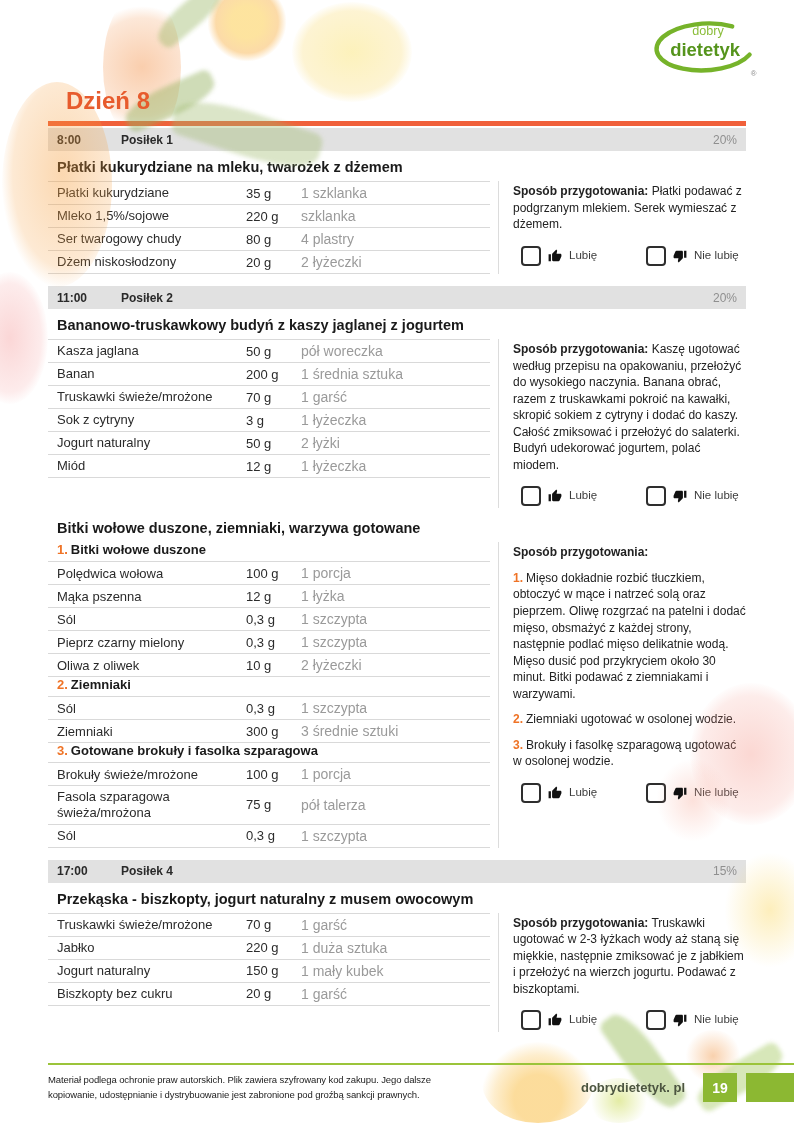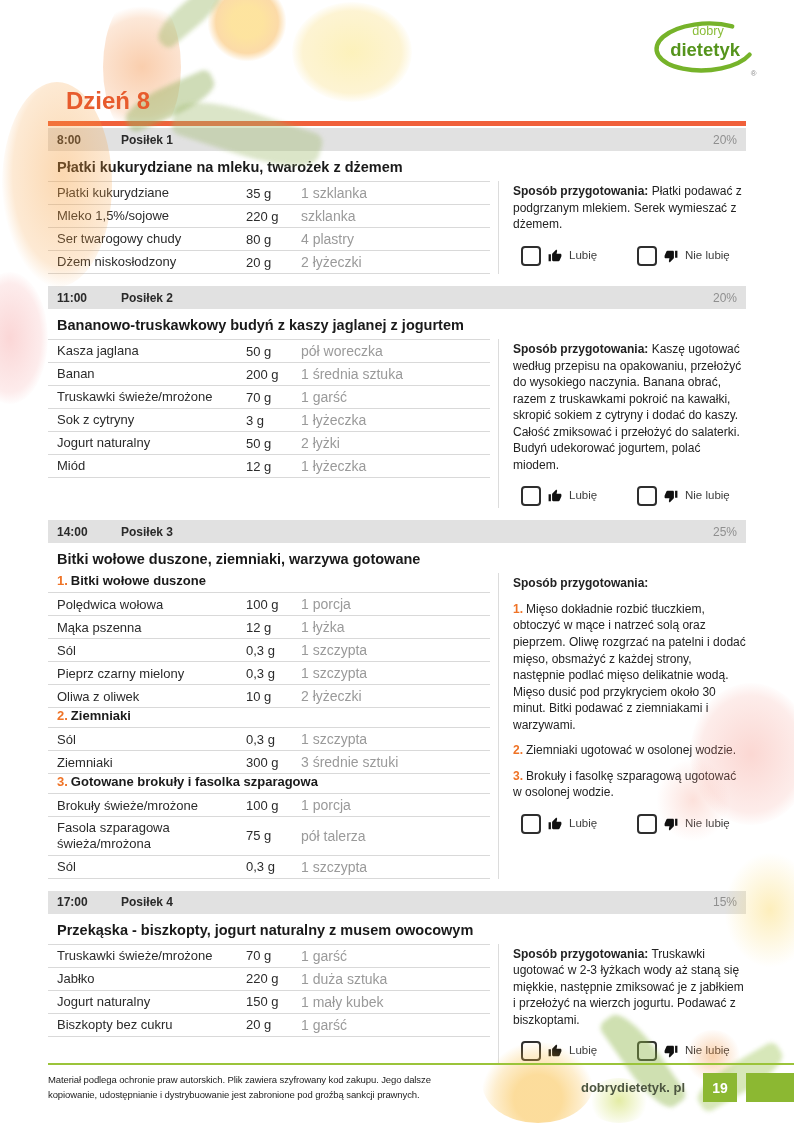--- a/index.html
+++ b/index.html
@@ -60,21 +60,21 @@
   .gnum{color:#ef7326;margin-right:3px;}
   .ing-table{border-top:1px solid #d9d9d9;}
   .ing-row{display:flex;align-items:center;border-bottom:1px solid #d9d9d9;padding:3px 0;}
   .ing-name{width:183px;padding-left:9px;padding-right:6px;font-size:13px;color:#2b2b2b;line-height:1.2;}
   .ing-amount{width:55px;font-size:13px;color:#2b2b2b;}
   .ing-portion{flex:1;font-size:14px;color:#9a9a9a;}
   .prep{font-size:12px;color:#222;line-height:1.38;}
   .prep p{margin:0 0 9px;}
   .prep b{font-weight:700;}
   .stepnum{color:#ef7326;font-weight:700;margin-right:3px;}
-  .likes{display:flex;gap:20px;margin-top:13px;margin-left:8px;}
+  .likes{display:flex;gap:29px;margin-top:13px;margin-left:8px;}
   .like-group{display:flex;align-items:center;gap:7px;min-width:96px;}
   .checkbox{width:16px;height:16px;border:2px solid #2e2e2e;border-radius:4px;background:#fff;flex:none;cursor:pointer;}
   .thumb{width:14px;height:14px;fill:#111;flex:none;}
   .thumb.down{transform:rotate(180deg);}
   .like-lbl{font-size:11.5px;color:#3c3c3c;}
   
   .footer{position:absolute;left:0;right:0;bottom:0;height:60px;}
   .footer-line{position:absolute;left:48px;right:0;top:0;height:2px;background:#9bc43a;}
   .footer-row{position:absolute;left:48px;right:0;top:10px;display:flex;align-items:center;}
   .copyright{width:420px;font-size:9.5px;color:#1c1c1c;line-height:1.5;letter-spacing:-0.1px;}
@@ -232,25 +232,20 @@
                   <path d="M1 21h4V9H1v12zm22-11c0-1.1-.9-2-2-2h-6.31l.95-4.57.03-.32c0-.41-.17-.79-.44-1.06L14.17 1 7.58 7.59C7.22 7.95 7 8.45 7 9v10c0 1.1.9 2 2 2h9c.83 0 1.54-.5 1.84-1.22l3.02-7.05c.09-.23.14-.47.14-.73v-2z"></path>
                 </svg>
             <span class="like-lbl">Nie lubię</span>
           </div>
         </div>
       </div>
     </div>
   </section>
 
   <section class="meal">
-    <div class="meal-header">
-      <span class="mtime">14:00</span>
-      <span class="mlabel">Posiłek 3</span>
-      <span class="mpercent">25%</span>
-    </div>
     <div class="meal-title">Bitki wołowe duszone, ziemniaki, warzywa gotowane</div>
     <div class="meal-body">
       <div class="mb-left">
             <div class="group-heading"><span class="gnum">1.</span><span>Bitki wołowe duszone</span></div>
             <div class="ing-table">
               <div class="ing-row">
                 <span class="ing-name">Polędwica wołowa</span>
                 <span class="ing-amount">100 g</span>
                 <span class="ing-portion">1 porcja</span>
               </div>

